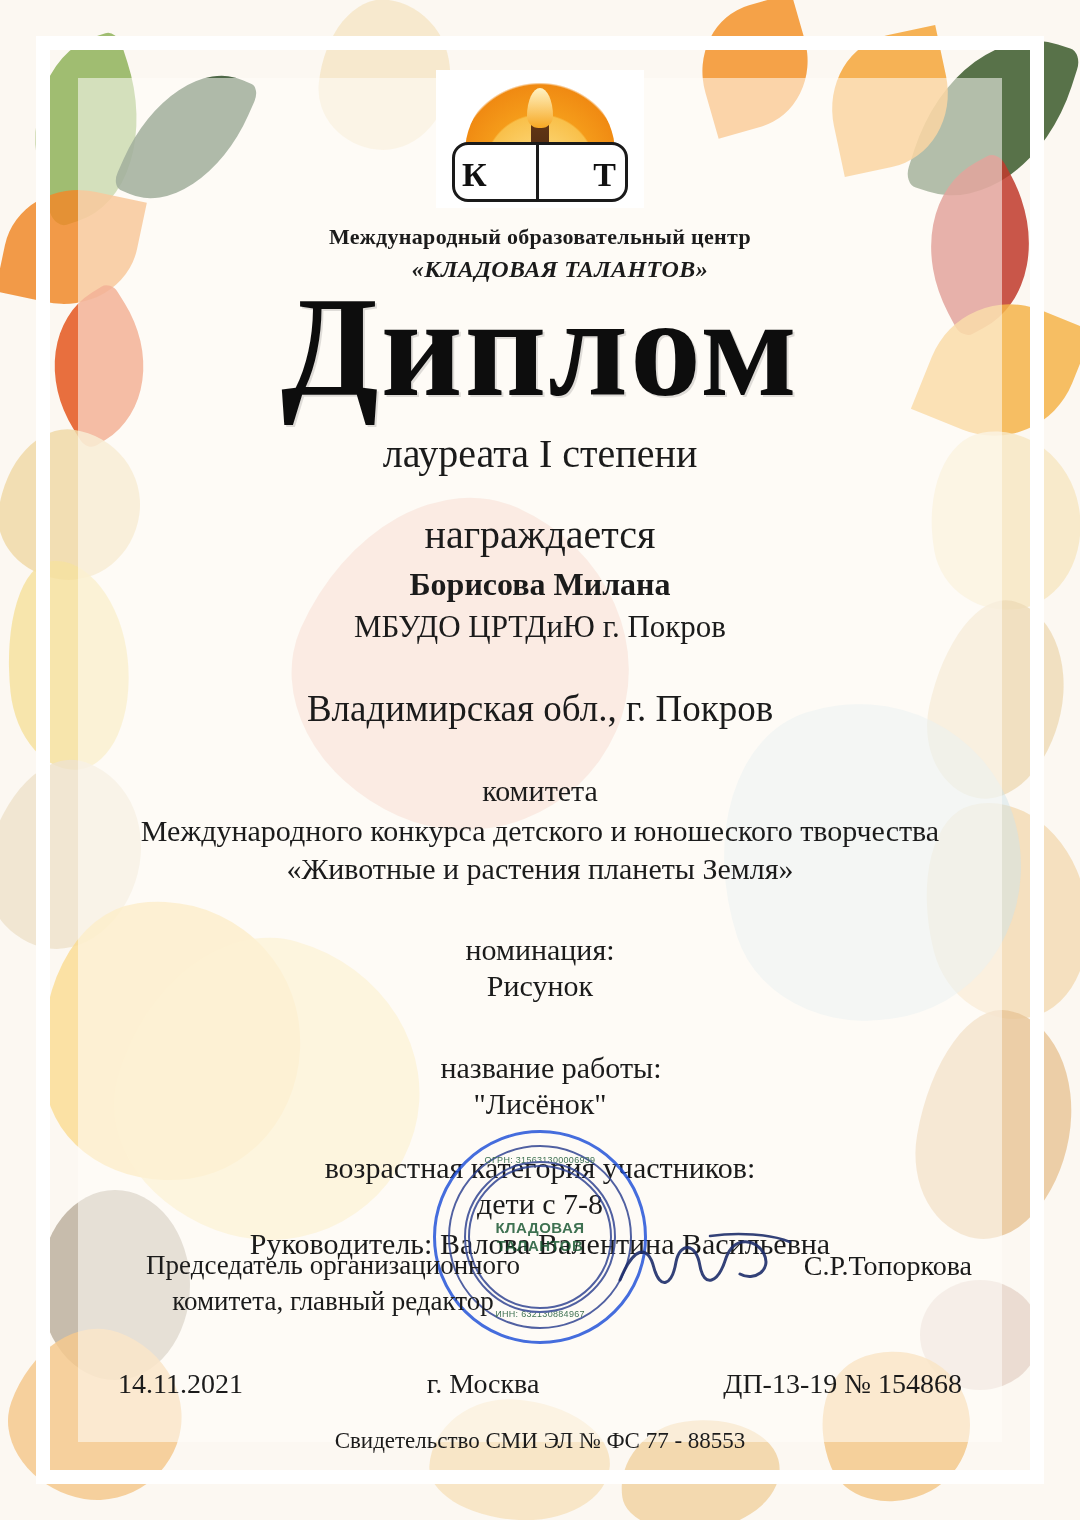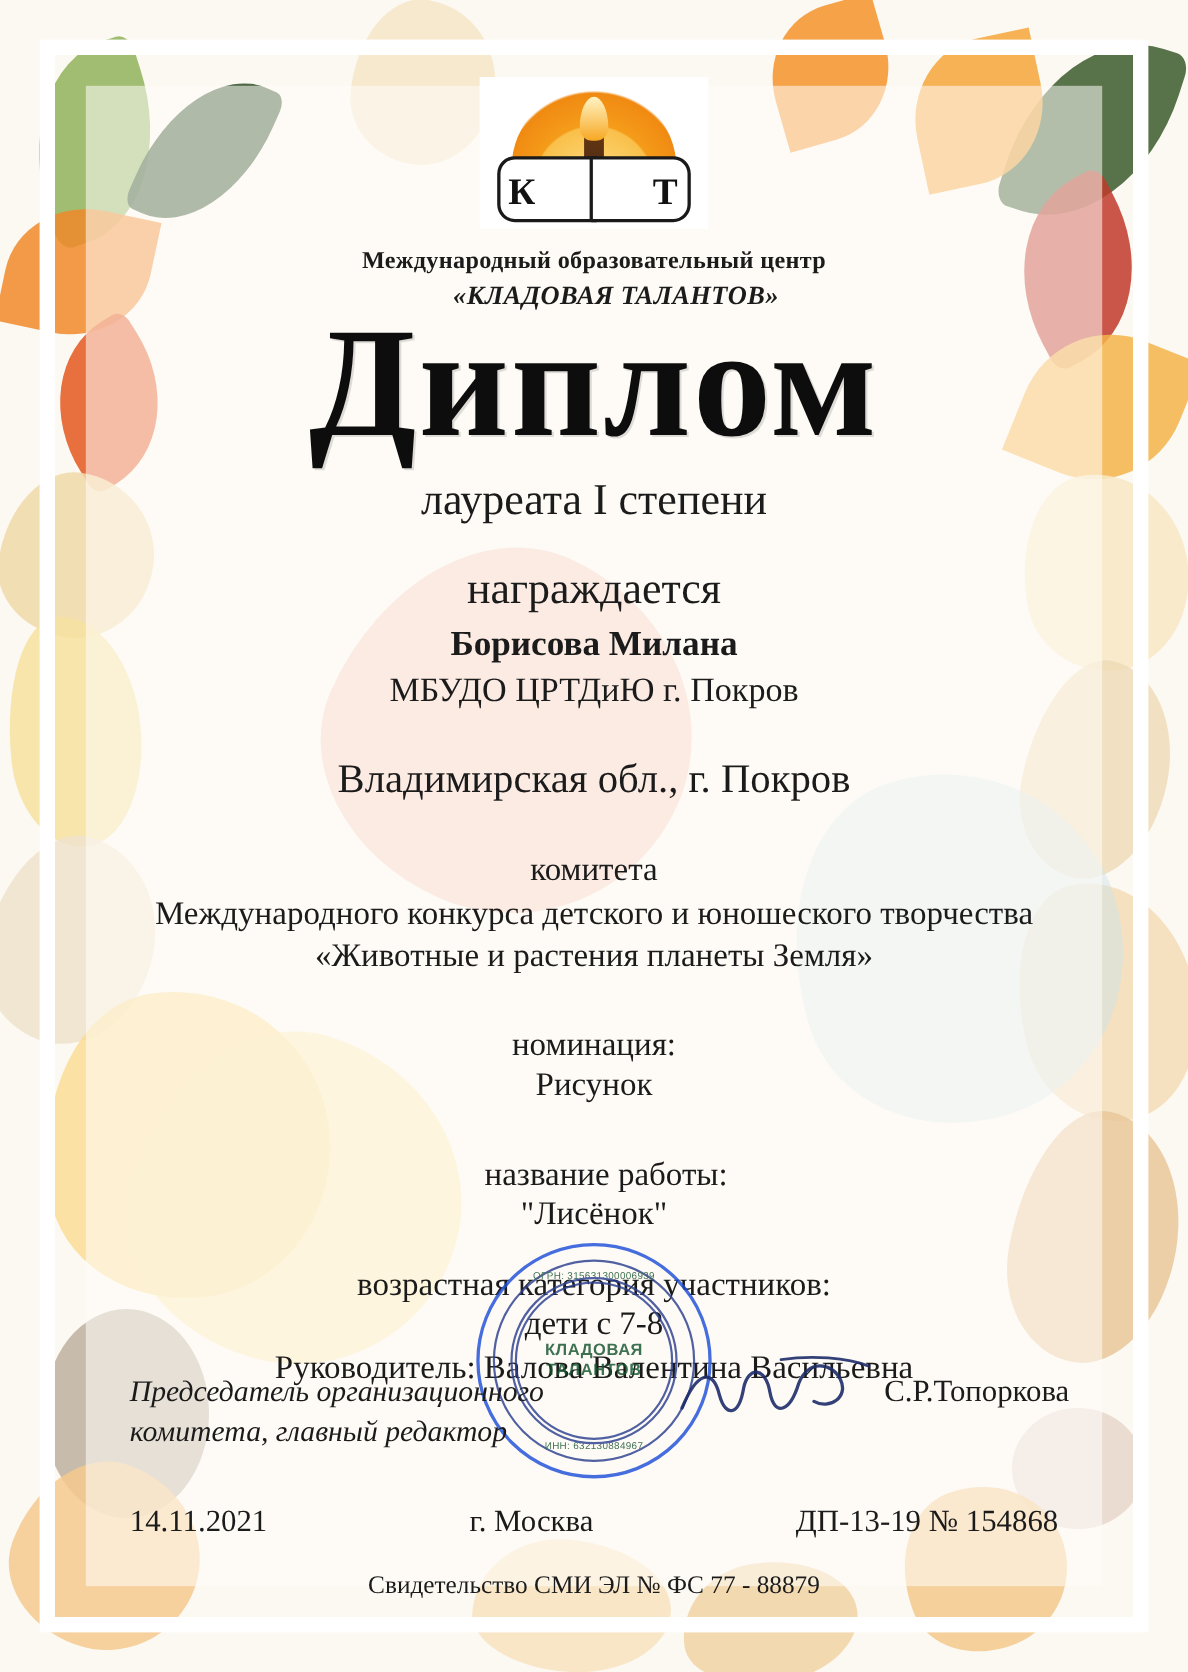--- a/index.html
+++ b/index.html
@@ -251,24 +251,23 @@
     left: 0;
     right: 0;
     bottom: 118px;
     height: 120px;
   }
   .chair-text {
     position: absolute;
     left: 40px;
     top: 28px;
     width: 430px;
-    text-align: left;
+    text-align: center;
     font-size: 27px;
     line-height: 1.32;
-    font-style: italic;
   }
   .chair-name {
     position: absolute;
     right: 30px;
     top: 30px;
     font-size: 28px;
   }
 
   
   .stamp {
@@ -463,15 +462,15 @@
       <div class="chair-text">Председатель организационного комитета, главный редактор</div>
       <div class="chair-name">С.Р.Топоркова</div>
     </div>
 
     <div class="footer-row">
       <div>14.11.2021</div>
       <div>г. Москва</div>
       <div>ДП-13-19 № 154868</div>
     </div>
 
-    <div class="footer-note">Свидетельство СМИ ЭЛ № ФС 77 - 88879</div>
+    <div class="footer-note">Свидетельство СМИ ЭЛ № ФС 77 - 88553</div>
   </div>
 </div>
 
 </body></html>

